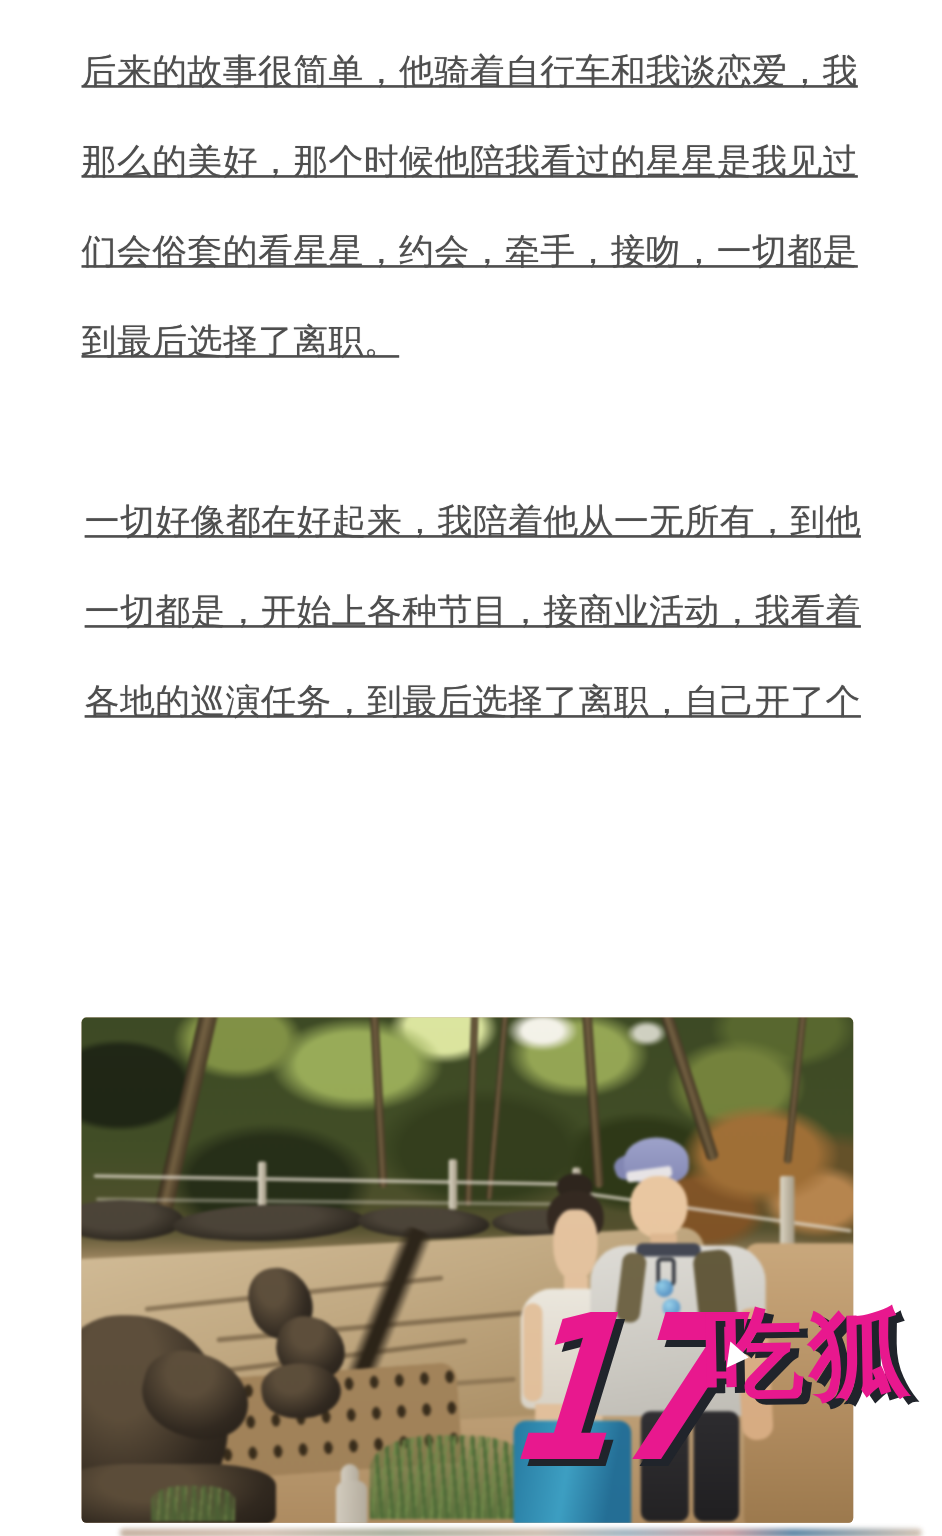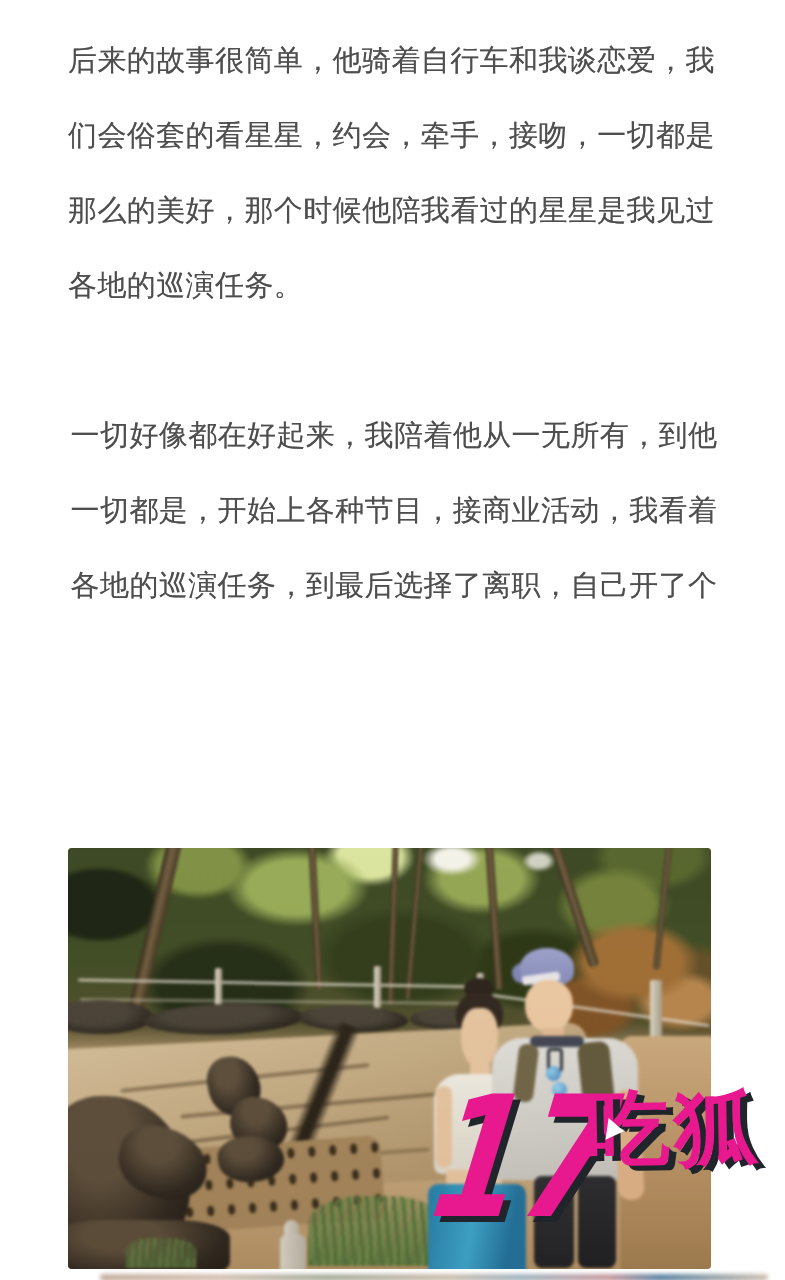--- a/index.html
+++ b/index.html
@@ -5,21 +5,21 @@
   * { margin:0; padding:0; box-sizing:border-box; }
   html,body { width:785px; height:1280px; background:#ffffff; overflow:hidden;
               font-family:"Liberation Sans", sans-serif; }
   .page { position:relative; width:785px; height:1280px; background:#fff; }
 
   
   .article { position:absolute; left:68px; top:23px; width:652px; z-index:5;
              color:#4e4e4e; font-size:29px; line-height:75px; letter-spacing:.4px;
              text-shadow:0 0 .6px rgba(78,78,78,.55); }
   .para2 { margin-top:75px;text-align:center; }
-  .tline { white-space:nowrap; }
+  .tline { white-space:nowrap;text-decoration:underline; }
 
   
   .photo { position:absolute; left:68px; top:848px; width:643px; height:421px;
            border-radius:4px; overflow:hidden; background:#b49573; z-index:1; }
   .scene { position:absolute; inset:-8px; filter:blur(1.5px); }
   .ly { position:absolute; }
   .base { inset:0;
     background:linear-gradient(180deg,#2c3917 0%,#2f3d1a 16%,#44482a 26%,#7d6a47 34%,
                #a98c66 45%,#c2a67e 60%,#bfa077 78%,#b08d62 100%); }
   .canopy { left:0; top:0; width:100%; height:215px;
@@ -86,23 +86,23 @@
                       #8fa7b5 63%,#c08a8e 76%,#3e6f93 84%,#c9b6a4 100%); }
 </style>
 </head>
 <body>
 
 <div class="page">
 
   <div class="article">
     <div class="para1">
       <div class="tline">后来的故事很简单，他骑着自行车和我谈恋爱，我</div>
+      <div class="tline">那么的美好，那个时候他陪我看过的星星是我见过</div>
       <div class="tline">们会俗套的看星星，约会，牵手，接吻，一切都是</div>
-      <div class="tline">那么的美好，那个时候他陪我看过的星星是我见过</div>
-      <div class="tline">各地的巡演任务。</div>
+      <div class="tline">到最后选择了离职。</div>
     </div>
     <div class="para2">
       <div class="tline">一切好像都在好起来，我陪着他从一无所有，到他</div>
       <div class="tline">一切都是，开始上各种节目，接商业活动，我看着</div>
       <div class="tline">各地的巡演任务，到最后选择了离职，自己开了个</div>
     </div>
   </div>
 
   <figure class="photo">
     <div class="scene">

